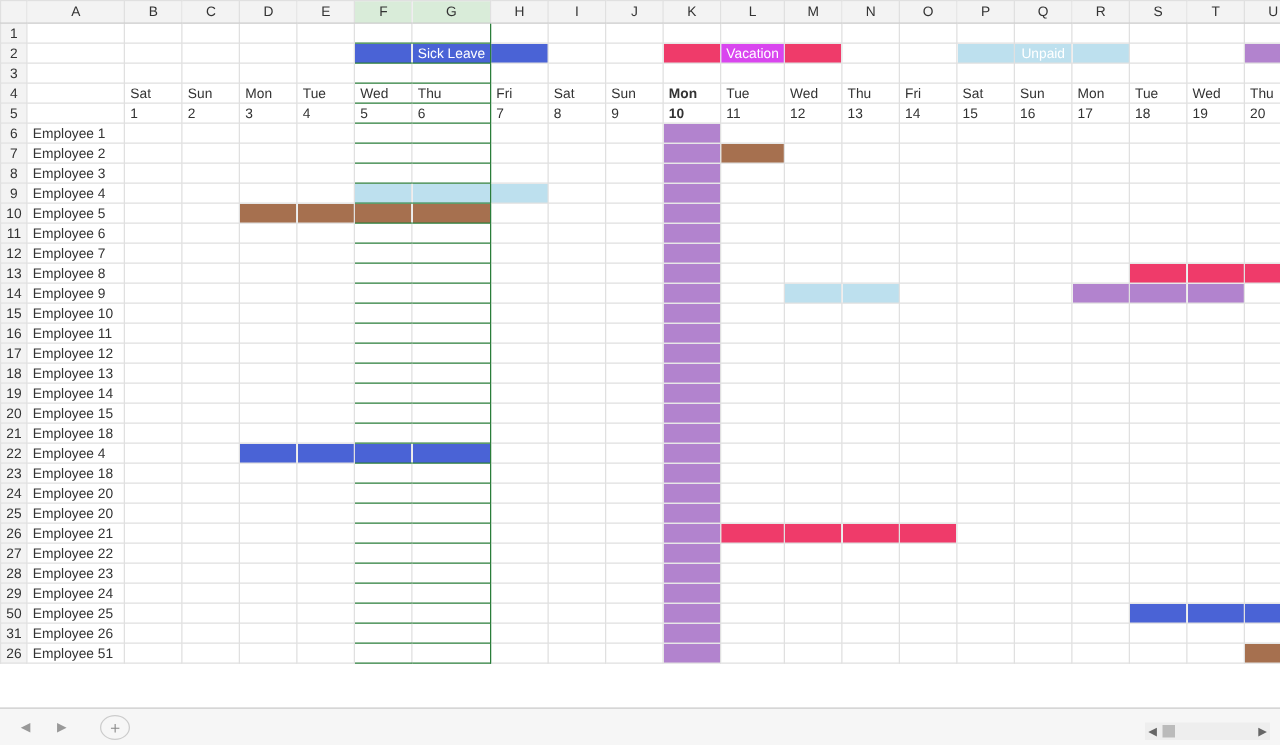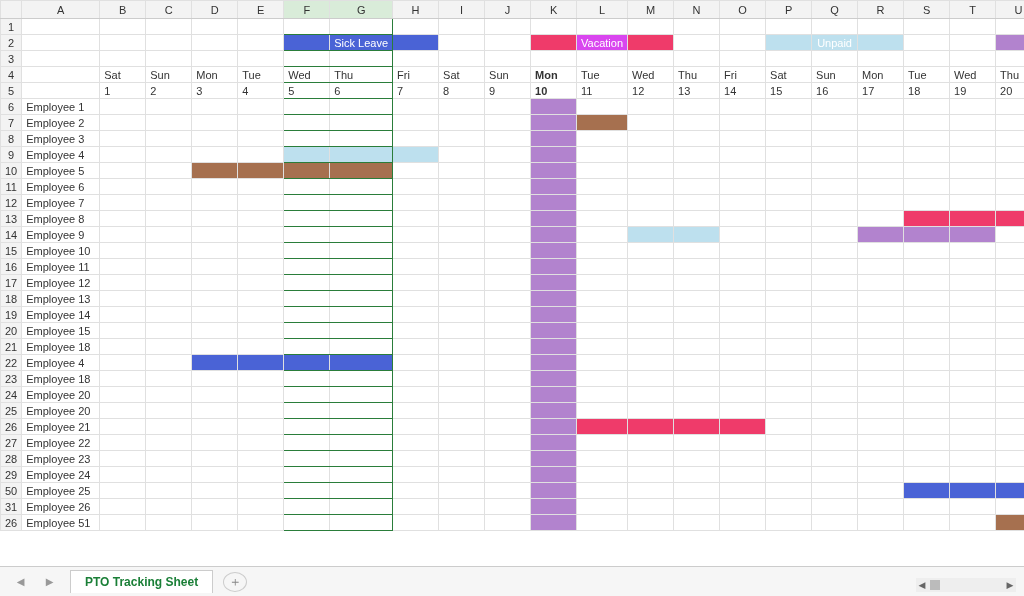--- a/index.html
+++ b/index.html
@@ -858,20 +858,19 @@
         </tr>
       </tbody>
   </table>
 </div>
 
 <div class="tabbar">
   <div class="tab-nav">
     <span>◀</span>
     <span>▶</span>
   </div>
-  <div class="tab">PTO Tracking Sheet</div>
   <div class="tab-add">＋</div>
   <div class="hscroll">
     <span class="arr">◀</span>
     <div class="thumb"></div>
     <span class="arr" style="margin-left:auto">▶</span>
   </div>
 </div>
 
 </body></html>

